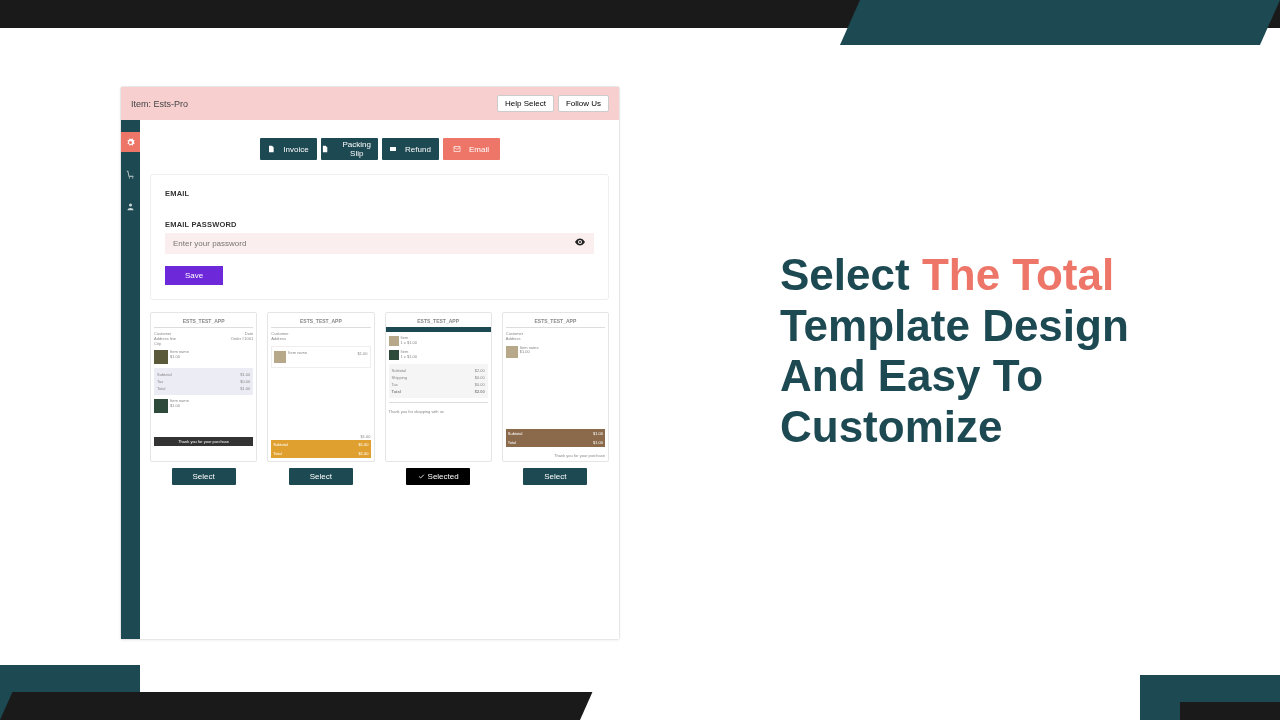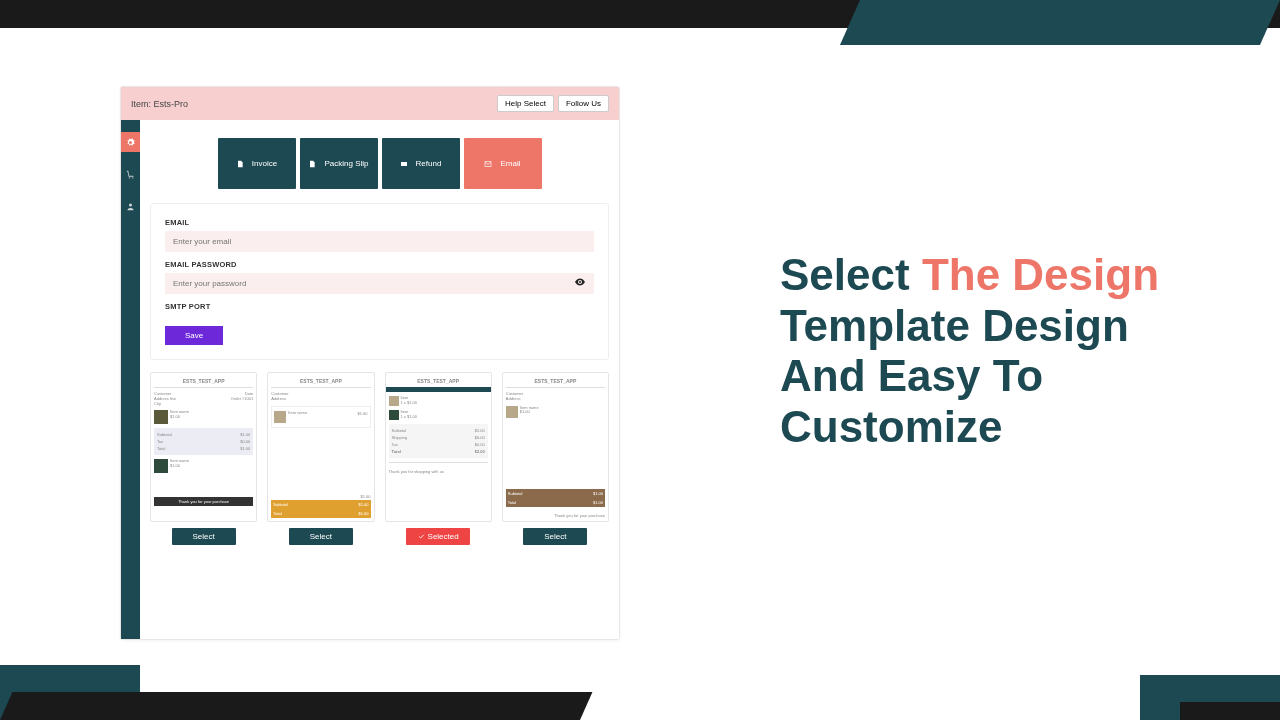--- a/index.html
+++ b/index.html
@@ -25,26 +25,26 @@
 
   .app-body { flex: 1; display: flex; background: #fff; }
   .sidebar { width: 19px; background: #1d4952; display: flex; flex-direction: column; align-items: center; padding-top: 12px; gap: 12px; }
   .sb-item { width: 19px; height: 20px; display: flex; align-items: center; justify-content: center; color: #cfd8da; font-size: 9px; cursor: pointer; }
   .sb-item.active { background: #ed7669; color: #fff; }
   .sb-icon { width: 9px; height: 9px; }
 
   .main { flex: 1; padding: 10px 10px 10px 10px; display: flex; flex-direction: column; gap: 10px; }
 
   .tabs { display: flex; justify-content: center; gap: 4px; padding: 8px 0 4px; }
-  .tab { background: #1d4952; color: #fff; font-size: 8px; padding: 21px 0; width: 78px; text-align: center; cursor: pointer; border-radius: 1px; display: flex; align-items: center; justify-content: center; gap: 8px; }
+  .tab { background: #1d4952; color: #fff; font-size: 8px; padding: 2px 0; width: 57px; text-align: center; cursor: pointer; border-radius: 1px; display: flex; align-items: center; justify-content: center; gap: 8px; }
   .tab.active { background: #ed7669; }
   .tab .ticon { width: 8px; height: 8px; display: inline-block; }
 
   .form-card { border: 1px solid #eee; border-radius: 3px; padding: 14px 14px 14px 14px; }
-  .lbl { font-size: 7.5px; font-weight: 700; color: #333; letter-spacing: .2px; margin-bottom: 3px; margin-top: 8px; }
+  .lbl { font-size: 7.5px; font-weight: 700; color: #333; letter-spacing: .2px; margin-bottom: 3px; margin-top: 22px; }
   .lbl:first-child { margin-top: 0; }
   .inp-wrap { position: relative; }
   .inp { width: 100%; background: #fbeeee; border: none; border-radius: 1px; padding: 6px 8px; font-size: 8px; color: #999; }
   .eye { position: absolute; right: 8px; top: 50%; transform: translateY(-50%); font-size: 10px; color: #333; cursor: pointer; }
   .save-btn { margin-top: 12px; background: #6d28d9; color: #fff; border: none; font-size: 8px; padding: 5px 20px; cursor: pointer; }
 
   .templates { display: flex; gap: 10px; margin-top: 2px; }
   .tcard-wrap { flex: 1; display: flex; flex-direction: column; align-items: center; gap: 6px; }
   .tcard { width: 100%; height: 150px; border: 1px solid #e5e5e5; background: #fff; border-radius: 2px; padding: 3px; font-size: 4px; color: #888; overflow: hidden; cursor: pointer; display: flex; flex-direction: column; }
   .tcard .thdr { text-align: center; font-weight: 700; color: #888; font-size: 5px; padding: 2px 0 1px; }
@@ -56,35 +56,35 @@
   .tinfo { flex: 1; line-height: 1.2; }
   .ttable { background: #ececf5; padding: 3px; margin: 2px 0; }
   .tr { display: flex; font-size: 4px; padding: 1px 0; }
   .tr .tc { flex: 1; }
   .tr .tcn { width: 22px; text-align: right; }
   .bighr { height: 5px; background: #1d4952; margin: 2px -3px; }
   .yel { background: #e0a030; color: #fff; }
   .brn { background: #8a6a4a; color: #fff; }
   .cta-bar { background: #333; color: #fff; text-align: center; padding: 2px; font-size: 4px; margin-top: auto; margin-bottom: 12px; }
   .sel-btn { background: #1d4952; color: #fff; border: none; font-size: 8px; padding: 4px 0; width: 64px; cursor: pointer; border-radius: 1px; display: flex; align-items: center; justify-content: center; gap: 3px; }
-  .sel-btn.selected { background: #ef4444; }
+  .sel-btn.selected { background: #000000; }
   .check { width: 7px; height: 7px; }
 </style>
 </head>
 <body>
 
 <div class="corner-tl"></div>
 <div class="corner-tr-teal"></div>
 <div class="corner-bl-teal"></div>
 <div class="corner-bl-black"></div>
 <div class="corner-br-teal"></div>
 <div class="corner-br-black"></div>
 
 <div class="headline">
-  <span>Select </span><span class="accent">The Design</span><span> Template Design And Easy To Customize</span>
+  <span>Select </span><span class="accent">The Total</span><span> Template Design And Easy To Customize</span>
 </div>
 
 <div class="app">
   <div class="app-head">
     <span class="store">Item: Ests-Pro</span>
     <button class="hbtn">Help Select</button>
     <button class="hbtn">Follow Us</button>
   </div>
   <div class="app-body">
     <div class="sidebar">
@@ -132,35 +132,33 @@
           <svg class="ticon" viewBox="0 0 24 24" fill="none" stroke="#fff" stroke-width="2">
               <rect x="3" y="5" width="18" height="14"></rect>
               <path d="M3 7l9 6 9-6"></path>
             </svg>
           <span>Email</span>
         </div>
       </div>
 
       <div class="form-card">
         <div class="lbl">EMAIL</div>
-        <div class="inp-wrap"><input class="inp" placeholder="Enter your email" style=""></div>
 
         <div class="lbl">EMAIL PASSWORD</div>
         <div class="inp-wrap">
           <input class="inp" type="password" placeholder="Enter your password" style="">
           <span class="eye">
             <svg width="12" height="12" viewBox="0 0 24 24" fill="#222">
                 <path d="M12 5C6 5 2 12 2 12s4 7 10 7 10-7 10-7-4-7-10-7zm0 11a4 4 0 110-8 4 4 0 010 8z"></path>
                 <circle cx="12" cy="12" r="2"></circle>
               </svg>
           </span>
         </div>
 
 
-        <div class="lbl">SMTP PORT</div>
 
         <button class="save-btn">Save</button>
       </div>
 
       <div class="templates">
 
         <div class="tcard-wrap">
           <div class="tcard">
             <div class="thdr">ESTS_TEST_APP</div>
             <div class="thr"></div>

